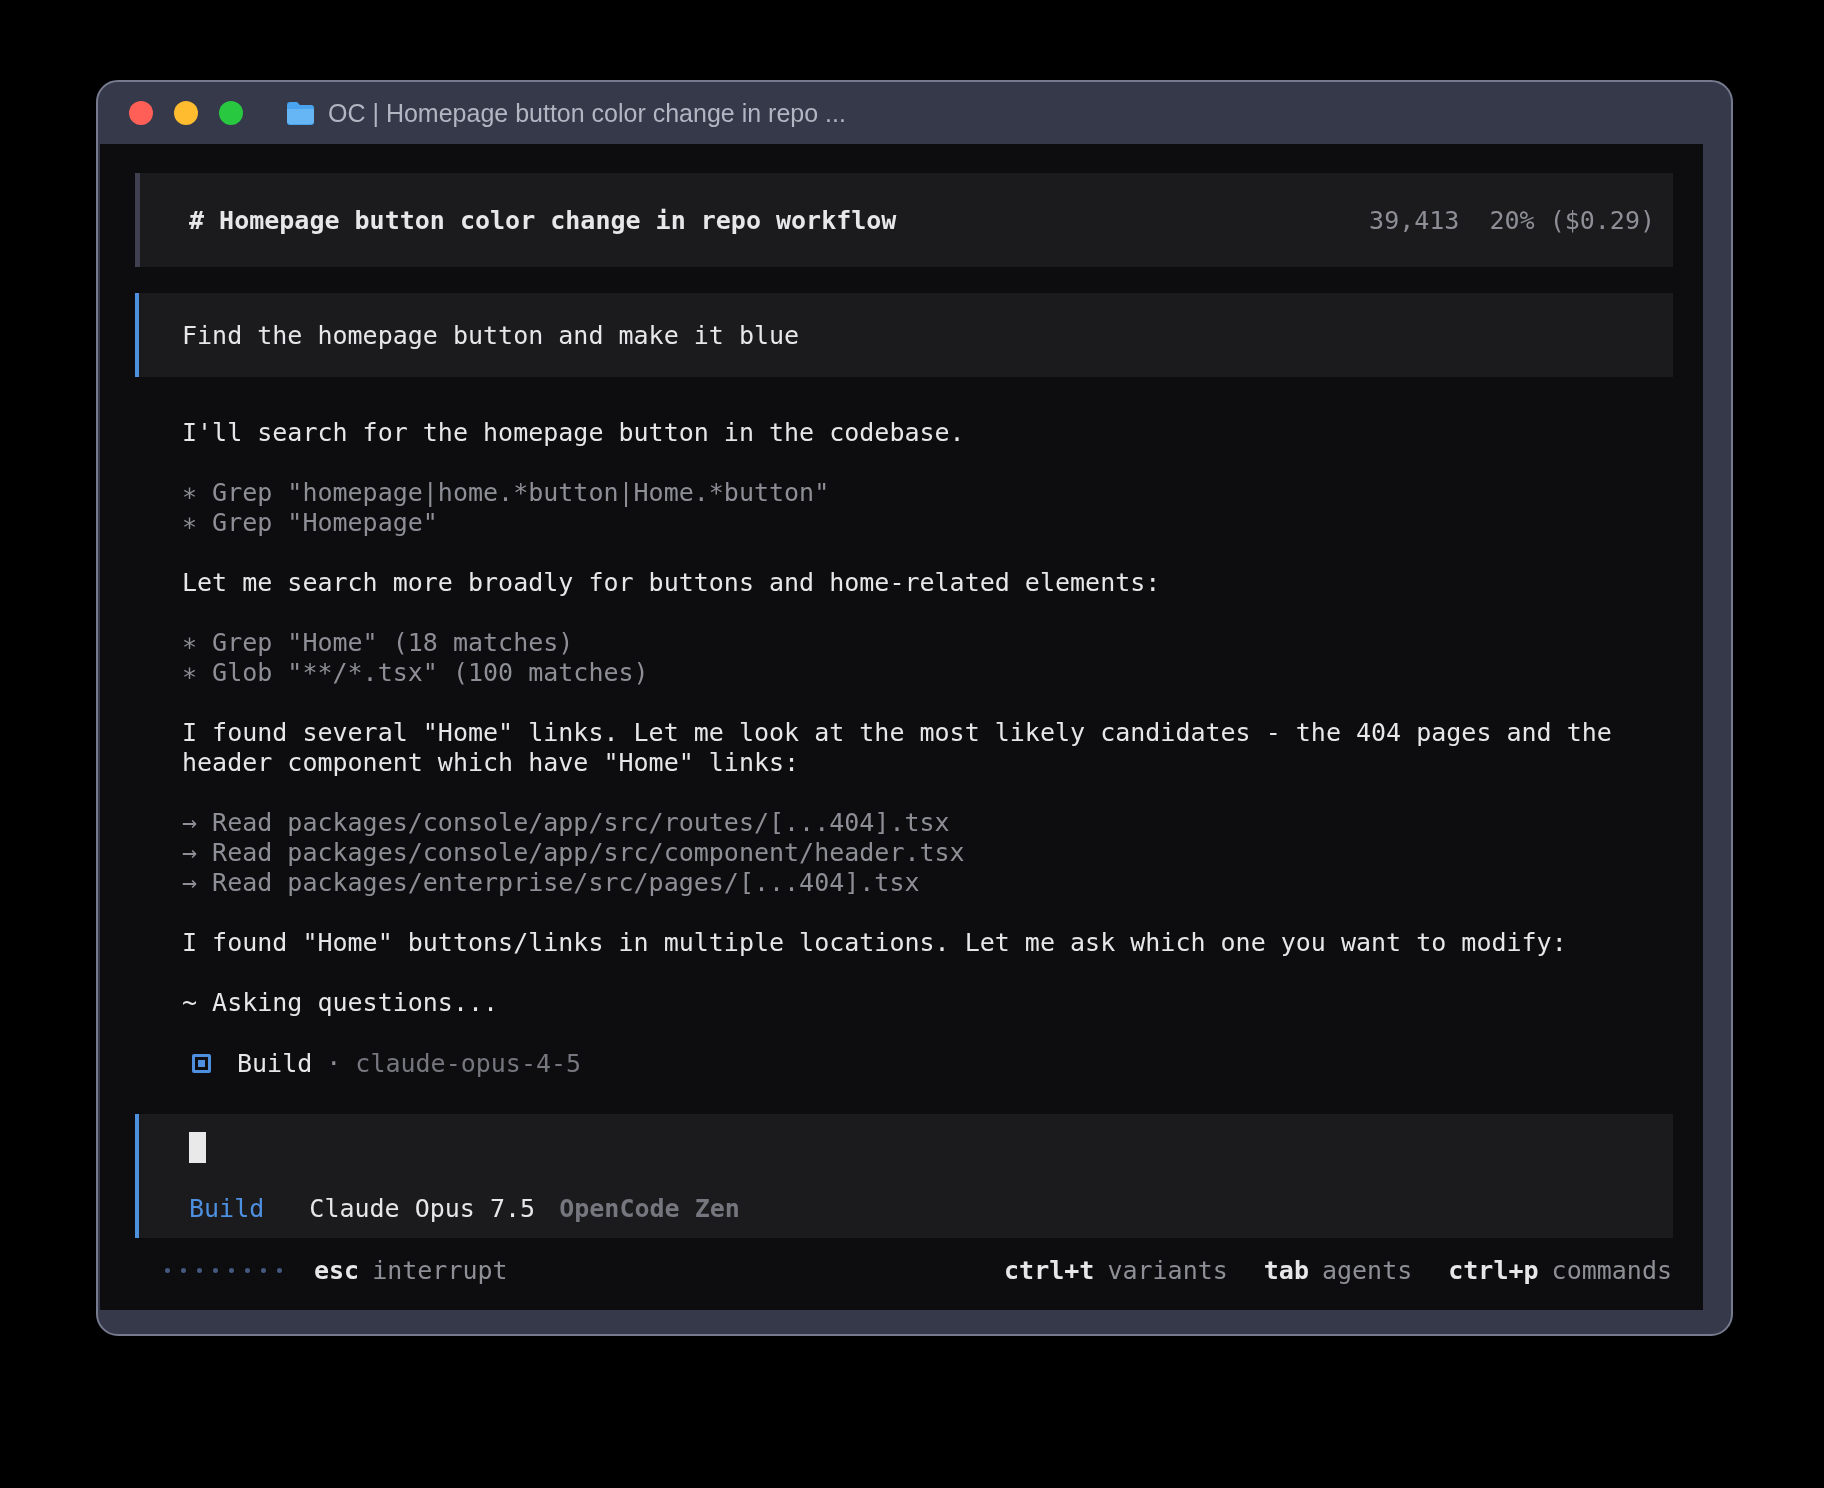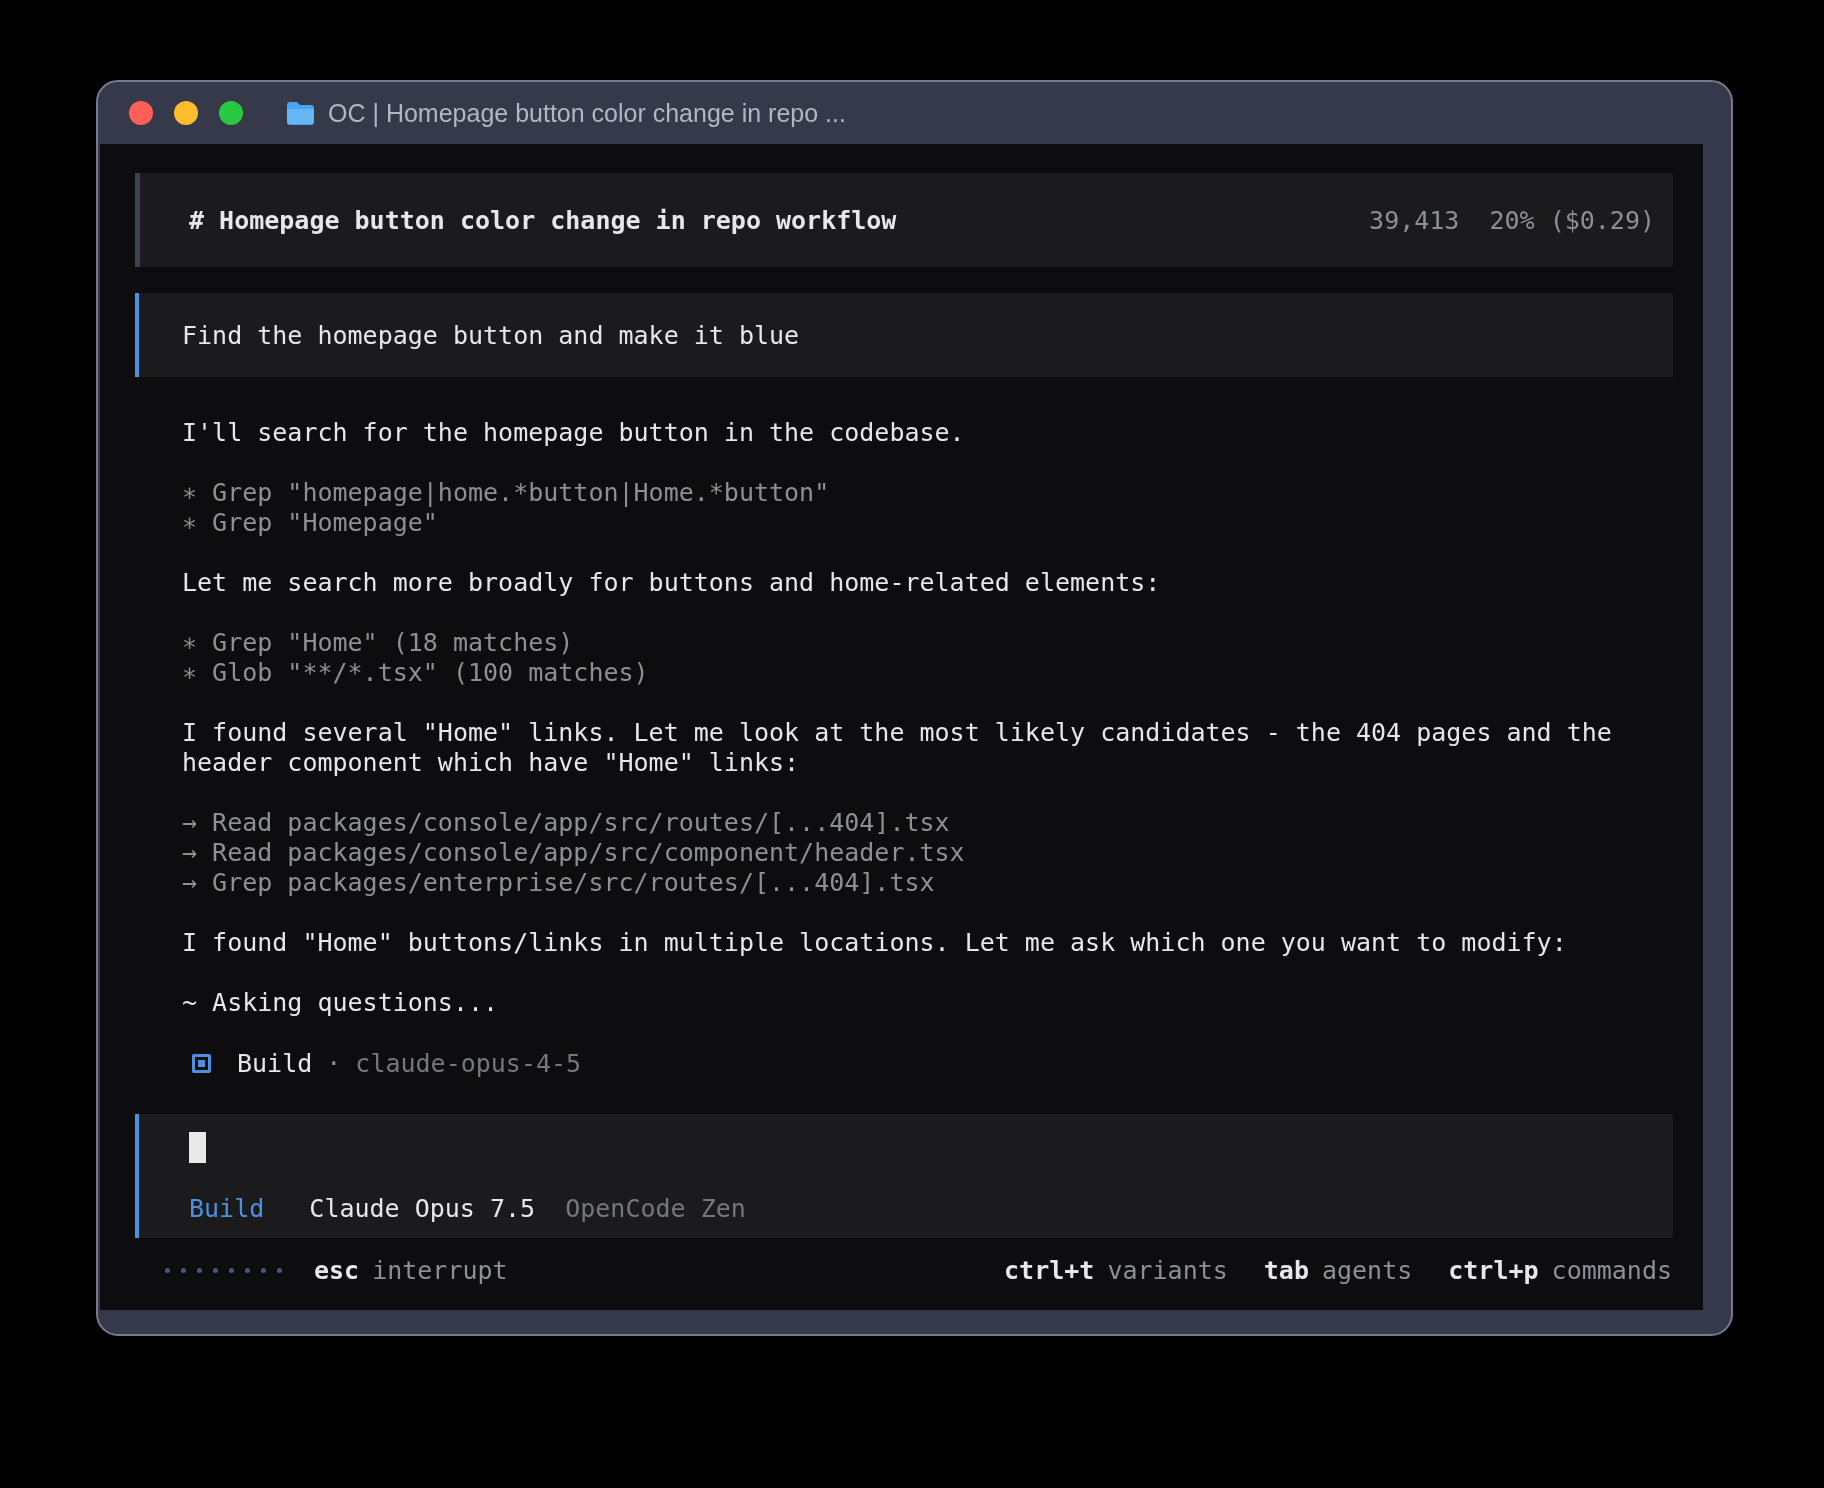--- a/index.html
+++ b/index.html
@@ -69,21 +69,21 @@
   .status-line .model { color: var(--text_dim); }
 
   .input-block {
     margin: 36px 30px 0 35px; height: 124px; background: var(--bg_block);
     border-left: 4px solid var(--accent_blue); padding: 18px 0 14px 50px;
   }
   .cursor { width: 17px; height: 31px; background: var(--cursor); }
   .input-footer { margin-top: 31px; line-height: 30px; white-space: nowrap; }
   .input-footer .agent { color: var(--accent_blue); }
   .input-footer .model { color: var(--text_primary); margin-left: 30px; }
-  .input-footer .provider { color: var(--text_dim); margin-left: 15px; }
+  .input-footer .provider { color: var(--text_dim); margin-left: 9px; font-weight: bold; }
 
   .bottom-bar {
     position: absolute; left: 0; right: 0; bottom: 18px; height: 44px;
     display: flex; align-items: center; justify-content: space-between;
     padding: 0 31px 0 65px; white-space: nowrap;
   }
   .bar-left { display: flex; }
   .spinner { display: flex; gap: 11px; align-items: center; margin-right: 32px; }
   .spinner .dot { width: 5px; height: 5px; border-radius: 50%; background: var(--spinner_dot); }
   .key { font-weight: bold; color: var(--text_primary); }
@@ -138,21 +138,21 @@
         <div class="block tools">
           <div class="line">∗ Grep "Home" (18 matches)</div>
           <div class="line">∗ Glob "**/*.tsx" (100 matches)</div>
         </div>
         <div class="block text">
           <div class="line">I found several "Home" links. Let me look at the most likely candidates - the 404 pages and the header component which have "Home" links:</div>
         </div>
         <div class="block tools">
           <div class="line">→ Read packages/console/app/src/routes/[...404].tsx</div>
           <div class="line">→ Read packages/console/app/src/component/header.tsx</div>
-          <div class="line">→ Grep packages/enterprise/src/routes/[...404].tsx</div>
+          <div class="line">→ Read packages/enterprise/src/pages/[...404].tsx</div>
         </div>
         <div class="block text">
           <div class="line">I found "Home" buttons/links in multiple locations. Let me ask which one you want to modify:</div>
         </div>
         <div class="block text">
           <div class="line">~ Asking questions...</div>
         </div>
       </div>
 
     <div class="status-line">

